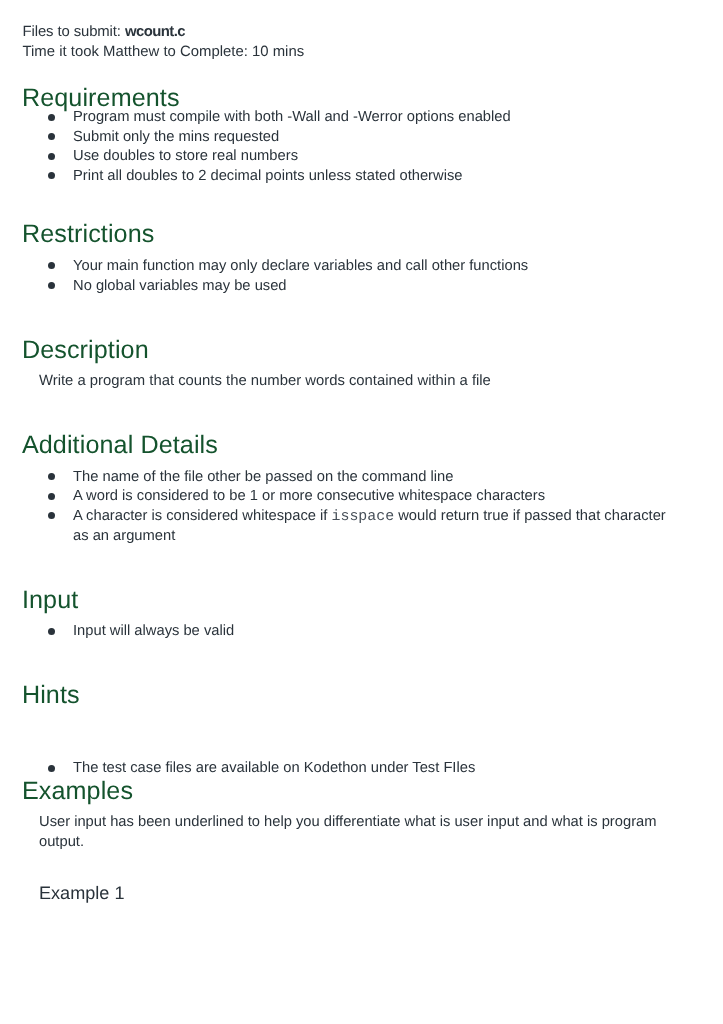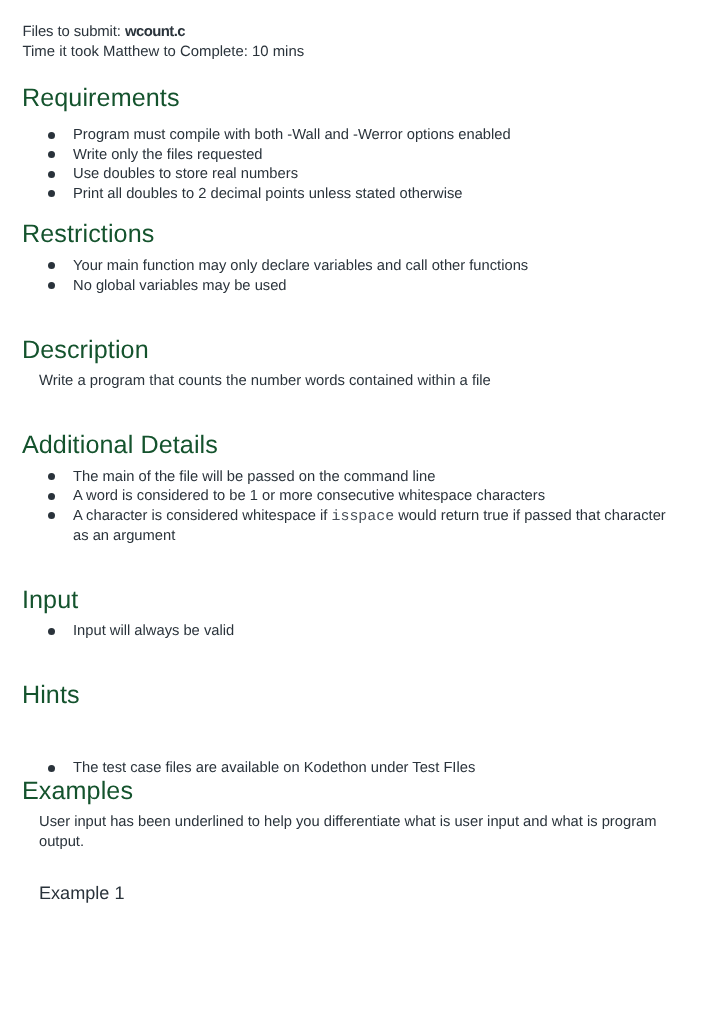--- a/index.html
+++ b/index.html
@@ -40,39 +40,39 @@
 </head>
 <body>
 
 <div class="page">
 
   <div class="abs meta" style="top:22px"><span class="meta1">Files to submit: </span><span class="fname">wcount.c</span></div>
 
   <div class="abs meta" style="top:42px">Time it took Matthew to Complete: 10 mins</div>
 
   <h2 class="sec" style="top:85.6px">Requirements</h2>
-  <ul class="bl" style="top:126px">
+  <ul class="bl" style="top:108px">
     <li><span class="dot"></span><span>Program must compile with both -Wall and -Werror options enabled</span></li>
-    <li><span class="dot"></span><span>Write only the files requested</span></li>
+    <li><span class="dot"></span><span>Submit only the mins requested</span></li>
     <li><span class="dot"></span><span>Use doubles to store real numbers</span></li>
     <li><span class="dot"></span><span>Print all doubles to 2 decimal points unless stated otherwise</span></li>
   </ul>
 
   <h2 class="sec" style="top:222.4px">Restrictions</h2>
   <ul class="bl" style="top:256.9px">
     <li><span class="dot"></span><span>Your main function may only declare variables and call other functions</span></li>
     <li><span class="dot"></span><span>No global variables may be used</span></li>
   </ul>
 
   <h2 class="sec" style="top:338.0px">Description</h2>
   <p class="para" style="top:371.4px">Write a program that counts the number words contained within a file</p>
 
   <h2 class="sec" style="top:432.7px">Additional Details</h2>
   <ul class="bl" style="top:467.5px">
-    <li><span class="dot"></span><span>The main of the file will be passed on the command line</span></li>
+    <li><span class="dot"></span><span>The name of the file other be passed on the command line</span></li>
     <li><span class="dot"></span><span>A word is considered to be 1 or more consecutive whitespace characters</span></li>
     <li><span class="dot"></span><span>A character is considered whitespace if </span><code class="mono">isspace</code><span> would return true if passed that character as an argument</span></li>
   </ul>
 
   <h2 class="sec" style="top:588.2px">Input</h2>
   <ul class="bl" style="top:622.3px">
     <li><span class="dot"></span><span>Input will always be valid</span></li>
   </ul>
 
   <h2 class="sec" style="top:683.2px">Hints</h2>

